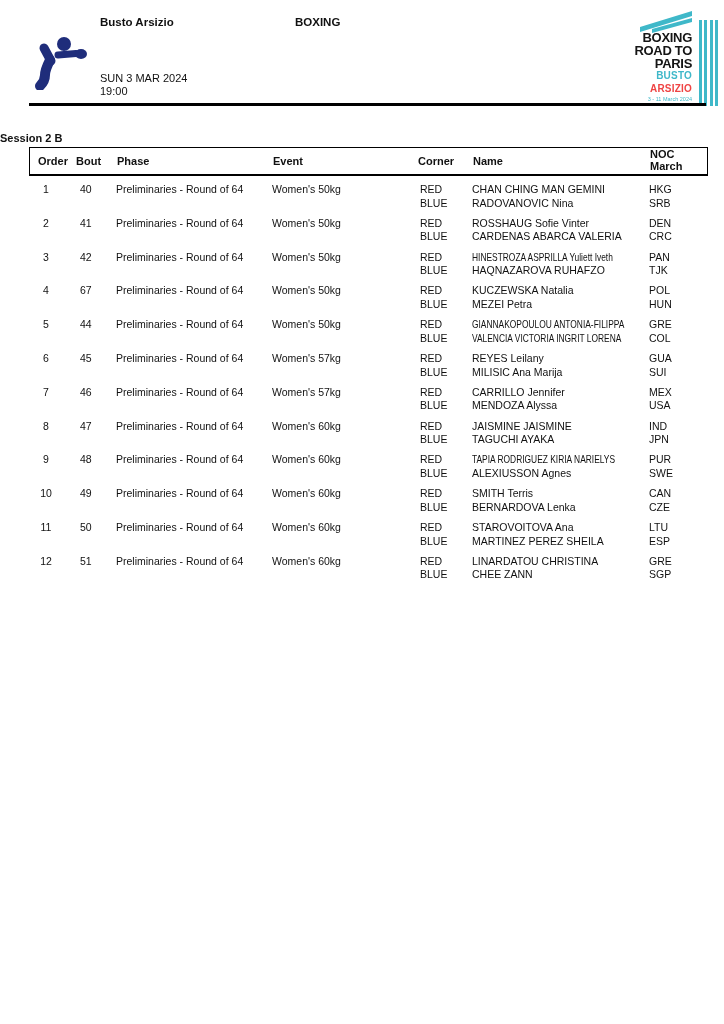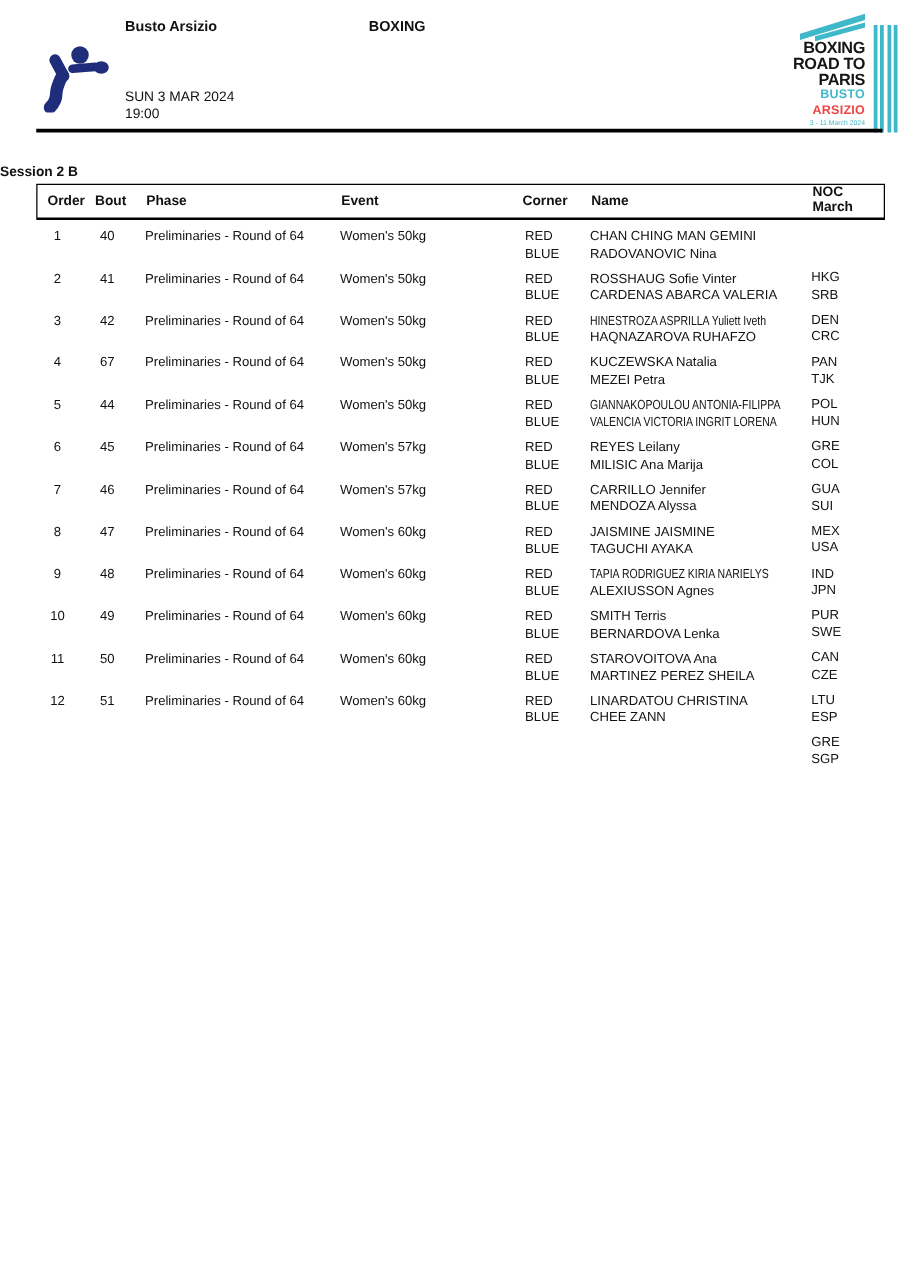--- a/index.html
+++ b/index.html
@@ -36,21 +36,21 @@
   
   .trow{position:absolute;left:0;width:724px;height:30px;}
   .cell{position:absolute;top:0;font-size:10.5px;white-space:nowrap;color:#111;}
   .l2{top:13.6px;}
   .c-order{left:34px;width:24px;text-align:center;}
   .c-bout{left:80px;}
   .c-phase{left:116px;}
   .c-event{left:272px;}
   .c-corner{left:399px;margin-left:21px;}
   .c-name{left:472px;}
-  .c-noc{left:649px;margin-top:33px;}
+  .c-noc{left:649px;}
   .condensed{transform:scaleX(0.8);transform-origin:0 50%;}
   
   .rule-foot-top{position:absolute;left:28px;top:963px;width:678px;height:2.5px;background:#000;}
   .rule-foot-bot{position:absolute;left:28px;top:978px;width:678px;height:1px;background:#000;}
   .foot-left{position:absolute;left:28px;top:966px;font-size:7px;}
   .foot-center{position:absolute;left:0;top:966px;width:724px;text-align:center;font-size:7px;}
   .foot-right{position:absolute;right:18px;top:966px;font-size:7px;}
 </style>
 </head>
 <body>

